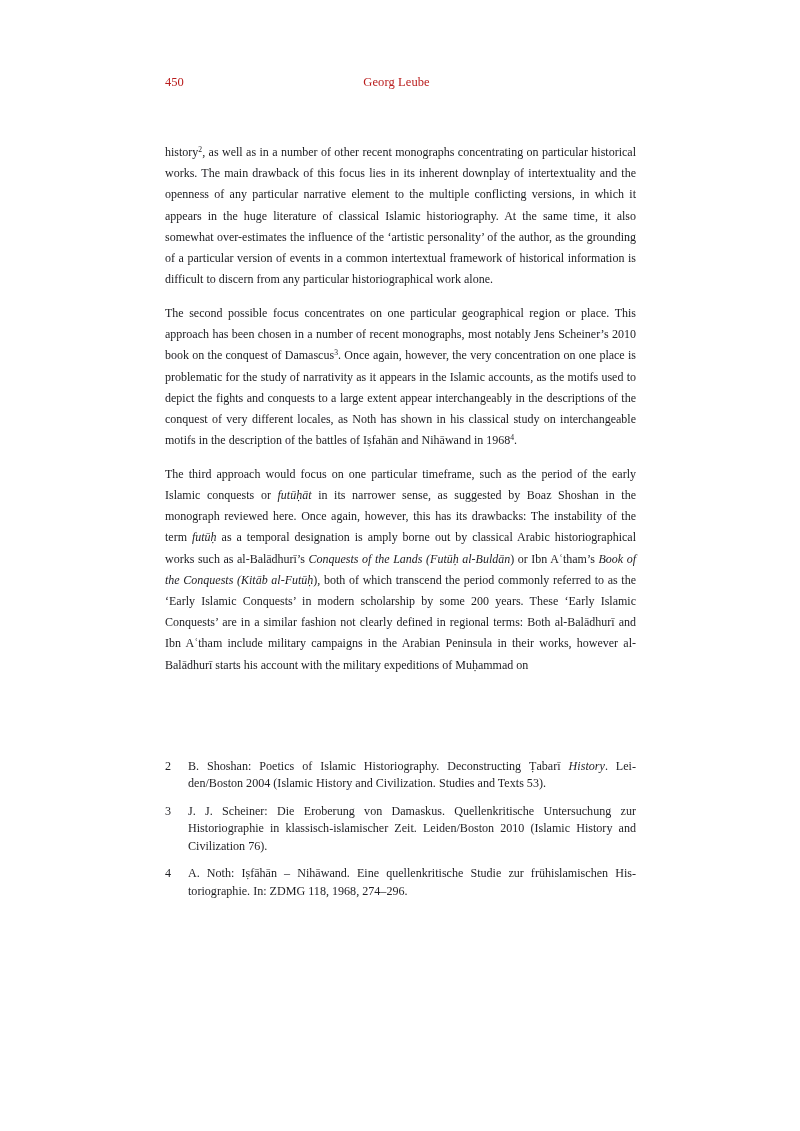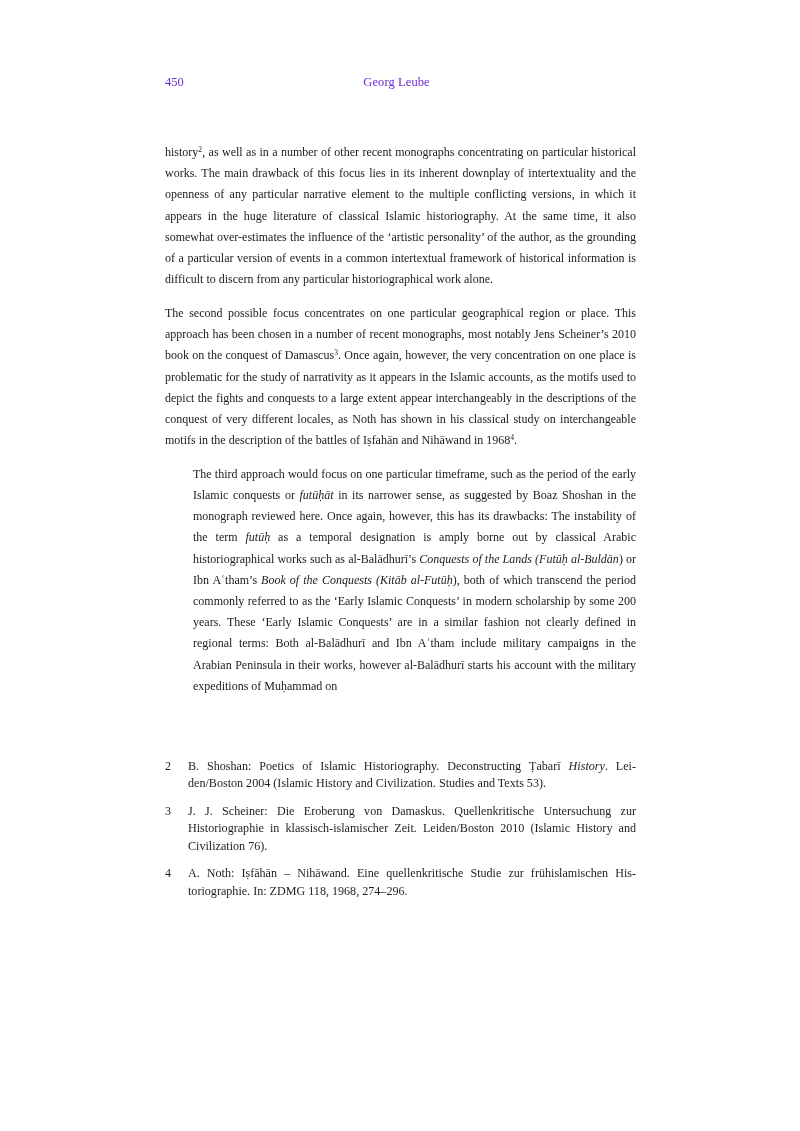--- a/index.html
+++ b/index.html
@@ -24,21 +24,21 @@
 
   
   .running-head {
     position: absolute;
     top: 72px;
     left: 165px;
     width: 471px;
     height: 20px;
     font-size: 12.5px;
     line-height: 20px;
-    color: #6d28d9;
+    color: #b91c1c;
   }
   .folio {
     position: absolute;
     left: 0;
     top: 0;
   }
   .head-title {
     position: absolute;
     left: 0;
     right: 8px;
@@ -58,21 +58,21 @@
   p.para {
     margin: 0 0 12.5px 0;
     font-size: 12px;
     line-height: 21.2px;
     text-align: justify;
     text-justify: inter-word;
     color: #1b1b1f;
     hyphens: manual;
     -webkit-hyphens: manual;
   }
-  p.para:last-child { margin-bottom: 0; margin-left: 28px; }
+  p.para:last-child { margin-bottom: 0; }
 
   p.para i, p.para em {
     font-style: italic;
   }
 
   sup.fnref {
     font-size: 0.64em;
     vertical-align: 0.52em;
     line-height: 0;
   }

